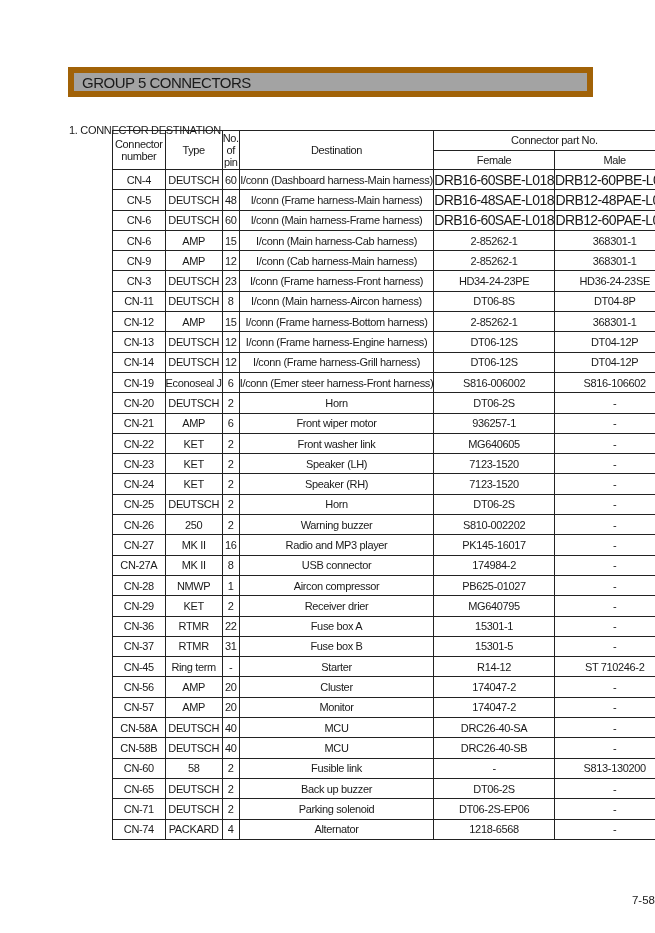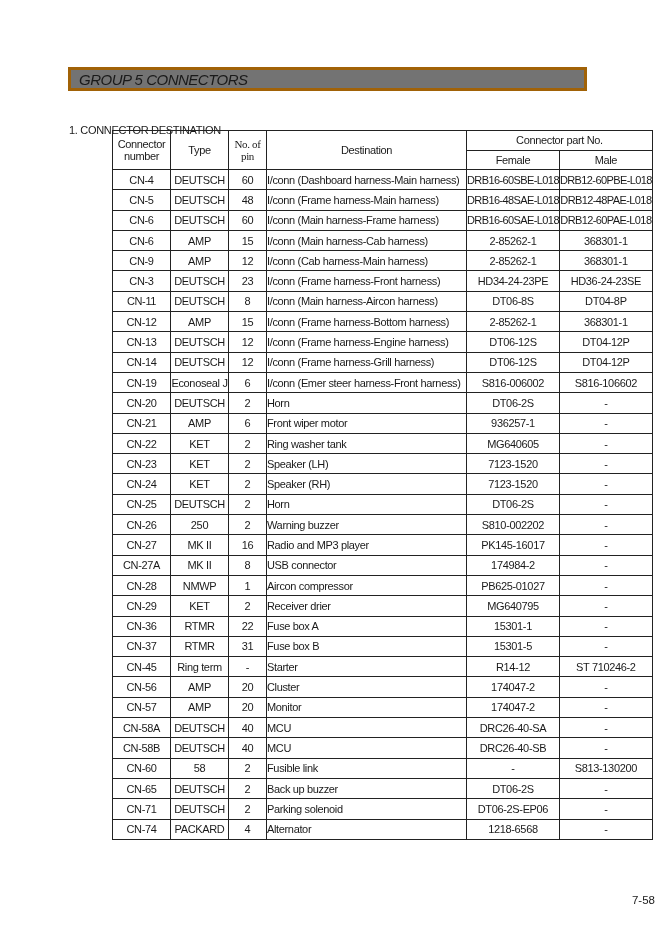--- a/index.html
+++ b/index.html
@@ -1,29 +1,29 @@
 <!DOCTYPE html>
 <html><head>
   <meta charset="utf-8">
   <style>
     html, body { margin: 0; padding: 0; background: #ffffff; }
     body { width: 655px; height: 933px; position: relative; overflow: hidden;
            font-family: "Liberation Sans", "DejaVu Sans", sans-serif; color: #1a1a1a; }
     .group-banner { position: absolute; left: 68px; top: 67px; width: 513px; height: 18px;
-                    background: #737373; border: 3px solid #a16207; font-style: italic; }
+                    background: #a3a3a3; border: 6px solid #a16207; }
     .group-banner span { position: absolute; left: 8px; top: 1px; font-size: 15px; letter-spacing: -0.5px; }
     .section-title { position: absolute; left: 69px; top: 124px; font-size: 11px; letter-spacing: -0.3px; }
     table.conn { position: absolute; left: 68px; top: 130px; border-collapse: collapse; table-layout: fixed;
                  font-size: 11px; letter-spacing: -0.35px; margin-left: 44px; }
     table.conn td, table.conn th { border: 1px solid #222; padding: 0; font-weight: normal; text-align: center;
                  white-space: nowrap; overflow: hidden; }
     table.conn thead th { height: 18.5px; line-height: 12px; }
     table.conn tbody td { height: 19.3px; }
-    table.conn td.dest { text-align: left; padding-left: 0; }
-    table.conn td.small { font-size: 11px; letter-spacing: -0.6px; }
+    table.conn td.dest { text-align: center; padding-left: 0; }
+    table.conn td.small { font-size: 14px; letter-spacing: -0.6px; }
     .page-num { position: absolute; left: 0; width: 655px; top: 894px; text-align: right; font-size: 11.5px; }
   </style>
 </head>
 <body>
 
 <div class="group-banner">
   <span>GROUP 5  CONNECTORS</span>
 </div>
 
 <div class="section-title">1. CONNECTOR DESTINATION</div>
@@ -34,21 +34,21 @@
       <col style="width:58px">
       <col style="width:38px">
     <col style="width:200px">
       <col style="width:81px">
       <col style="width:80px">
   </colgroup>
   <thead>
     <tr>
       <th rowspan="2" style="white-space:normal;padding:0 2px;">Connector number</th>
       <th rowspan="2">Type</th>
-      <th rowspan="2" style="white-space:normal;font-family:Liberation Serif, serif;">No. of pin</th>
+      <th rowspan="2" style="white-space:normal;">No. of pin</th>
       <th rowspan="2">Destination</th>
       <th colspan="2">Connector part No.</th>
     </tr>
     <tr>
       <th>Female</th>
       <th>Male</th>
     </tr>
   </thead>
   <tbody id="rows">
       <tr>
@@ -152,21 +152,21 @@
         <td>AMP</td>
         <td>6</td>
         <td class="dest">Front wiper motor</td>
         <td>936257-1</td>
         <td>-</td>
       </tr>
       <tr>
         <td>CN-22</td>
         <td>KET</td>
         <td>2</td>
-        <td class="dest">Ring washer tank</td>
+        <td class="dest">Front washer link</td>
         <td>MG640605</td>
         <td>-</td>
       </tr>
       <tr>
         <td>CN-23</td>
         <td>KET</td>
         <td>2</td>
         <td class="dest">Speaker (LH)</td>
         <td>7123-1520</td>
         <td>-</td>

